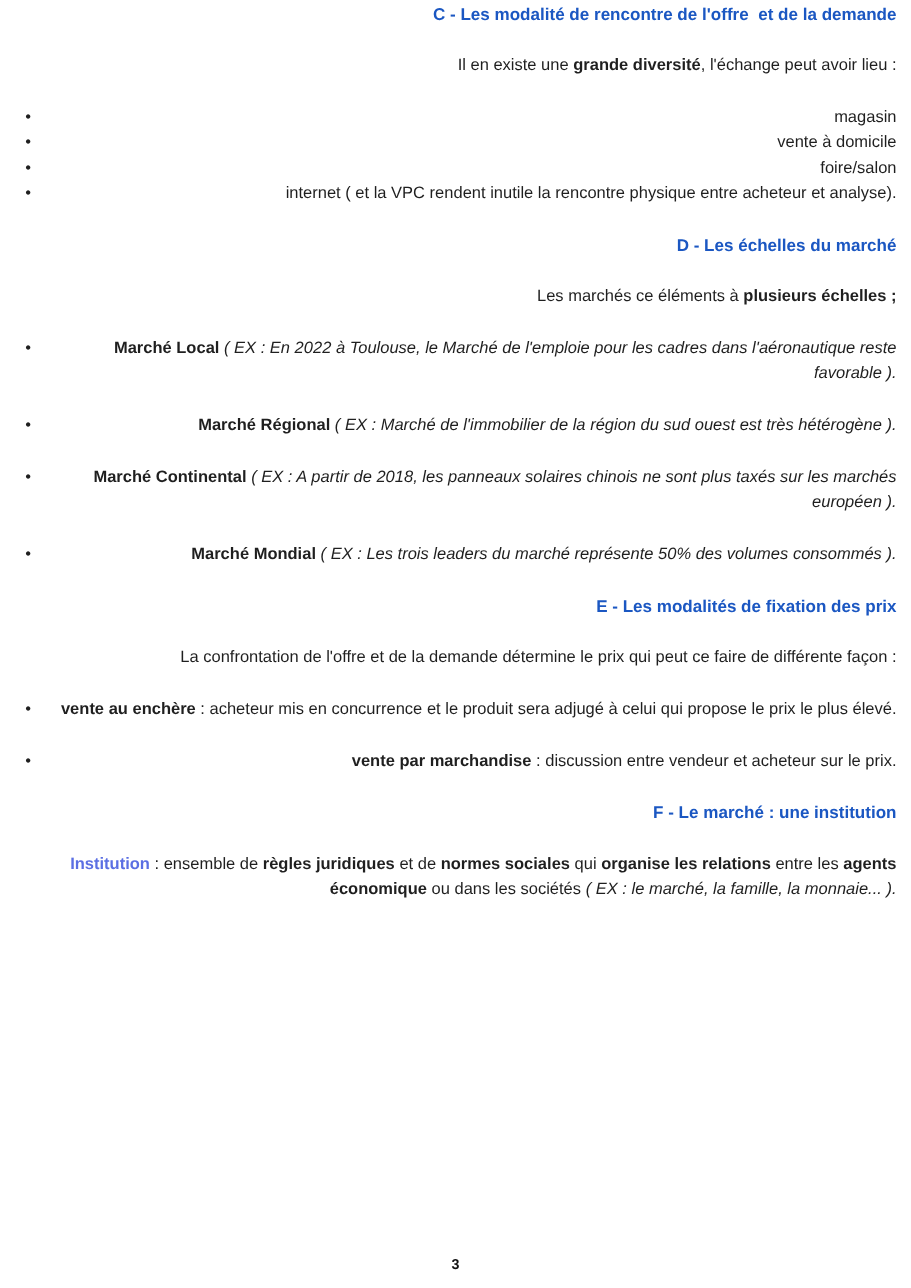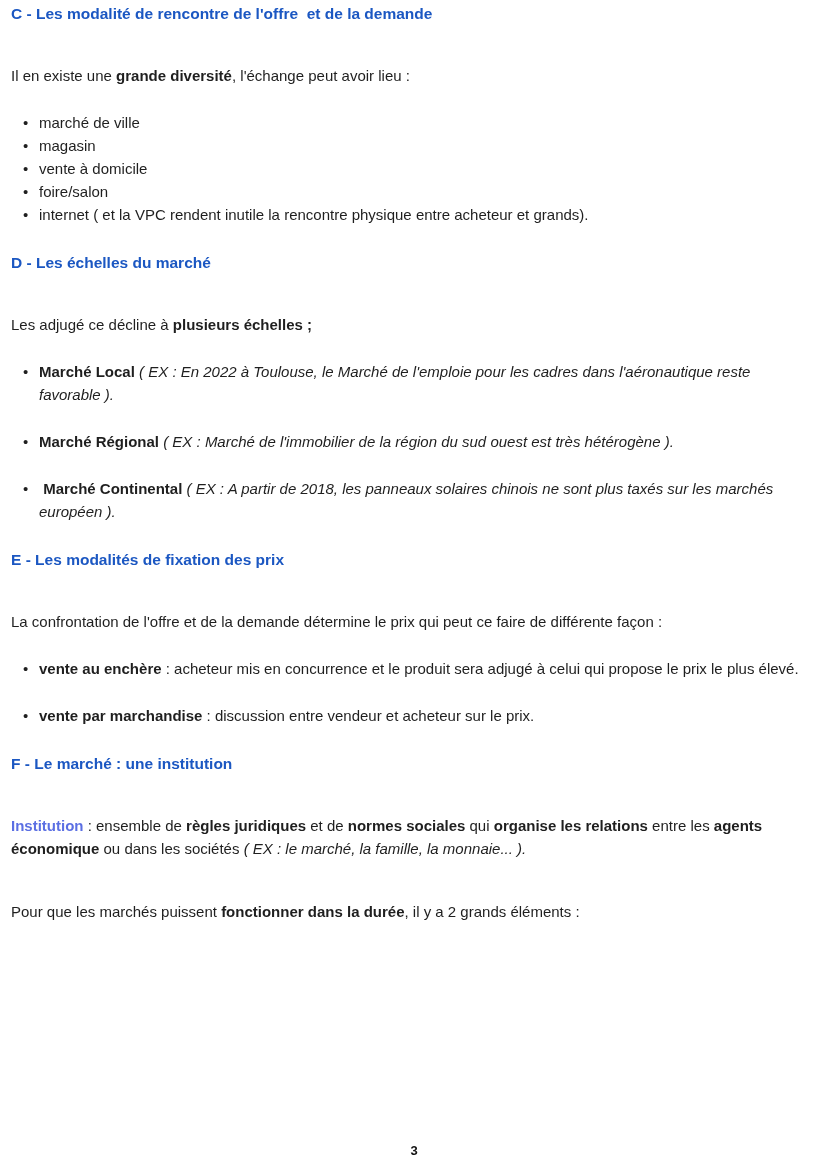--- a/index.html
+++ b/index.html
@@ -9,32 +9,32 @@
     position: relative;
     background: var(--background, #ffffff);
     font-family: "Liberation Sans", "DejaVu Sans", sans-serif;
     color: var(--body, #1f1f1f);
     font-size: 15px;
     line-height: 23px;
     box-sizing: border-box;
     padding: 3px 13px 0 11px;
     overflow: hidden;
   }
-  main { display: block; }
+  main { display: block; text-align: right; }
   h3 {
     color: var(--heading, #1b57c2);
     font-size: 15.5px;
     line-height: 21px;
     font-weight: 700;
     margin: 26px 0 0 0;
     white-space: pre-wrap;
   }
   section:first-child h3 { margin-top: 0; }
   p {
-    margin: 40px 0 0 0;
+    margin: 24px 0 0 0;
     white-space: pre-wrap;
   }
   ul {
     list-style: none;
     margin: 24px 0 0 0;
     padding: 0 0 0 28px;
   }
   li {
     position: relative;
     white-space: pre-wrap;
@@ -66,50 +66,49 @@
 </style>
 </head>
 <body>
 
 <main>
 
   <section>
     <h3>C - Les modalité de rencontre de l'offre  et de la demande</h3>
     <p><span>Il en existe une </span><span class="b">grande diversité</span><span>, l'échange peut avoir lieu :</span></p>
     <ul class="compact">
-      <li><span>marché de ville</span></li>
       <li><span>magasin</span></li>
       <li><span>vente à domicile</span></li>
       <li><span>foire/salon</span></li>
-      <li><span>internet ( et la VPC rendent inutile la rencontre physique entre acheteur et grands).</span></li>
+      <li><span>internet ( et la VPC rendent inutile la rencontre physique entre acheteur et analyse).</span></li>
     </ul>
   </section>
 
   <section>
     <h3>D - Les échelles du marché</h3>
-    <p><span>Les adjugé ce décline à </span><span class="b">plusieurs échelles ;</span></p>
+    <p><span>Les marchés ce éléments à </span><span class="b">plusieurs échelles ;</span></p>
     <ul class="spaced">
       <li><span class="b">Marché Local </span><span class="i">( EX : En 2022 à Toulouse, le Marché de l'emploie pour les cadres dans l'aéronautique reste favorable ).</span></li>
       <li><span class="b">Marché Régional </span><span class="i">( EX : Marché de l'immobilier de la région du sud ouest est très hétérogène ).</span></li>
       <li><span class="b"> Marché Continental </span><span class="i">( EX : A partir de 2018, les panneaux solaires chinois ne sont plus taxés sur les marchés européen ).</span></li>
+      <li><span class="b">Marché Mondial </span><span class="i">( EX : Les trois leaders du marché représente 50% des volumes consommés ).</span></li>
     </ul>
   </section>
 
   <section>
     <h3>E - Les modalités de fixation des prix</h3>
     <p><span>La confrontation de l'offre et de la demande détermine le prix qui peut ce faire de différente façon :</span></p>
     <ul class="spaced">
       <li><span class="b">vente au enchère</span><span> : acheteur mis en concurrence et le produit sera adjugé à celui qui propose le prix le plus élevé.</span></li>
       <li><span class="b">vente par marchandise</span><span> : discussion entre vendeur et acheteur sur le prix.</span></li>
     </ul>
   </section>
 
   <section>
     <h3>F - Le marché : une institution</h3>
     <p><span class="b" style="color: rgb(91, 111, 227);">Institution</span><span> : ensemble de </span><span class="b">règles juridiques</span><span> et de </span><span class="b">normes sociales</span><span> qui </span><span class="b">organise les relations</span><span> entre les </span><span class="b">agents économique</span><span> ou dans les sociétés </span><span class="i">( EX : le marché, la famille, la monnaie... ).</span></p>
-    <p><span>Pour que les marchés puissent </span><span class="b">fonctionner dans la durée</span><span>, il y a 2 grands éléments :</span></p>
   </section>
 
 </main>
 
 <footer>
   <span class="page-num">3</span>
 </footer>
 
 </body></html>

